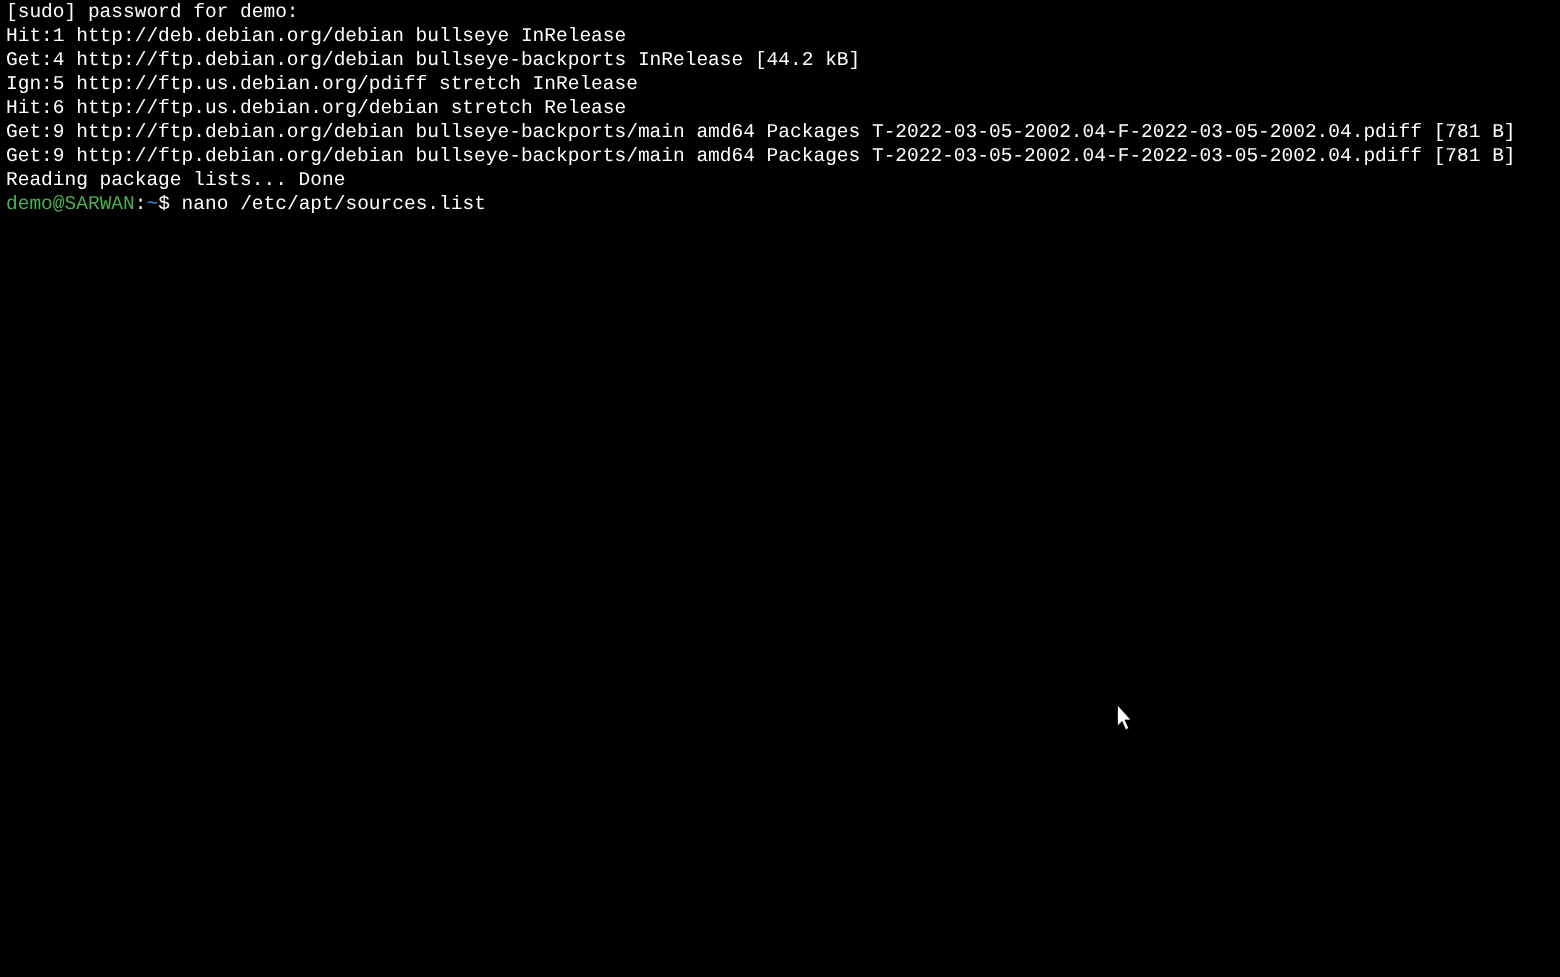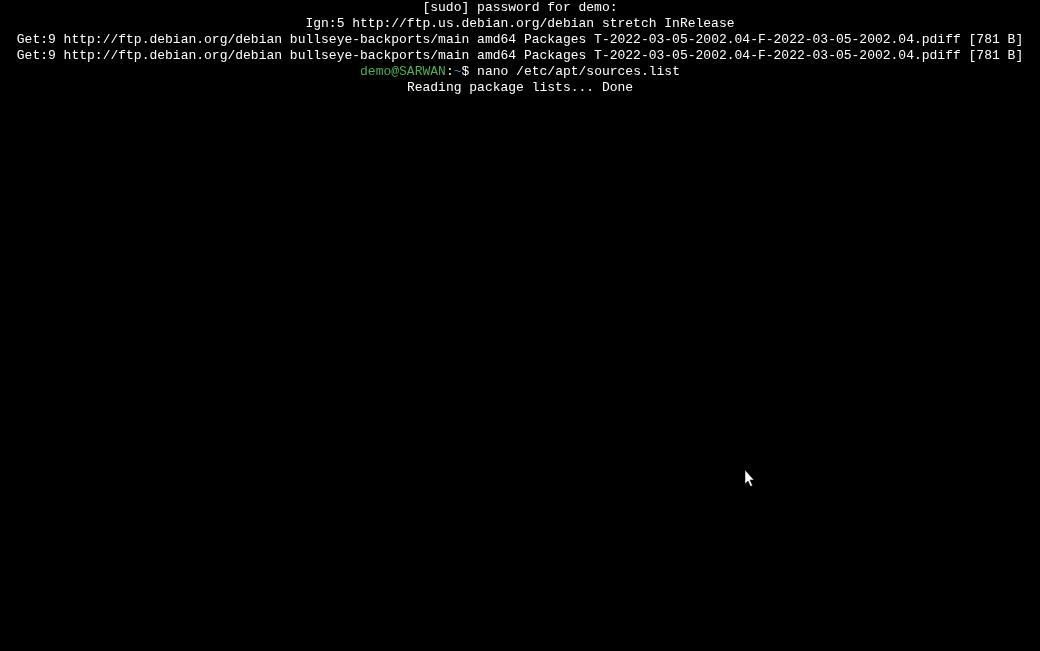--- a/index.html
+++ b/index.html
@@ -15,21 +15,20 @@
       line-height: 16px;
       padding: 0 4px;
       width: 1040px;
       height: 651px;
       overflow: hidden;
       position: relative;
     }
     .terminal-line {
       white-space: pre;
       display: block;
-      text-align: center;
     }
     .prompt-user {
       color: #4caf50;
     }
     .prompt-host {
       color: #4caf50;
     }
     .prompt-path {
       color: #3b8eea;
     }
@@ -49,22 +48,25 @@
       width: 12px;
       height: 18px;
       pointer-events: none;
     }
   </style>
 </head>
 <body>
 
 <div>
   <span class="terminal-line">[sudo] password for demo:</span>
-  <span class="terminal-line">Ign:5 http://ftp.us.debian.org/debian stretch InRelease</span>
+  <span class="terminal-line">Hit:1 http://deb.debian.org/debian bullseye InRelease</span>
+  <span class="terminal-line">Get:4 http://ftp.debian.org/debian bullseye-backports InRelease [44.2 kB]</span>
+  <span class="terminal-line">Ign:5 http://ftp.us.debian.org/pdiff stretch InRelease</span>
+  <span class="terminal-line">Hit:6 http://ftp.us.debian.org/debian stretch Release</span>
   <span class="terminal-line">Get:9 http://ftp.debian.org/debian bullseye-backports/main amd64 Packages T-2022-03-05-2002.04-F-2022-03-05-2002.04.pdiff [781 B]</span>
   <span class="terminal-line">Get:9 http://ftp.debian.org/debian bullseye-backports/main amd64 Packages T-2022-03-05-2002.04-F-2022-03-05-2002.04.pdiff [781 B]</span>
+  <span class="terminal-line">Reading package lists... Done</span>
   <span class="terminal-line"><span class="prompt-user">demo</span><span class="prompt-user">@</span><span class="prompt-host">SARWAN</span><span class="prompt-colon">:</span><span class="prompt-path">~</span><span class="prompt-dollar">$</span><span class="command-text"> nano /etc/apt/sources.list</span></span>
-  <span class="terminal-line">Reading package lists... Done</span>
 </div>
 
 <svg class="mouse-cursor" viewBox="0 0 12 18">
   <path d="M 0 0 L 0 14 L 3 11 L 5.5 16.5 L 7.5 15.5 L 5 10 L 9 10 Z" fill="#ffffff" stroke="#000000" stroke-width="0.5"></path>
 </svg>
 
 </body></html>

